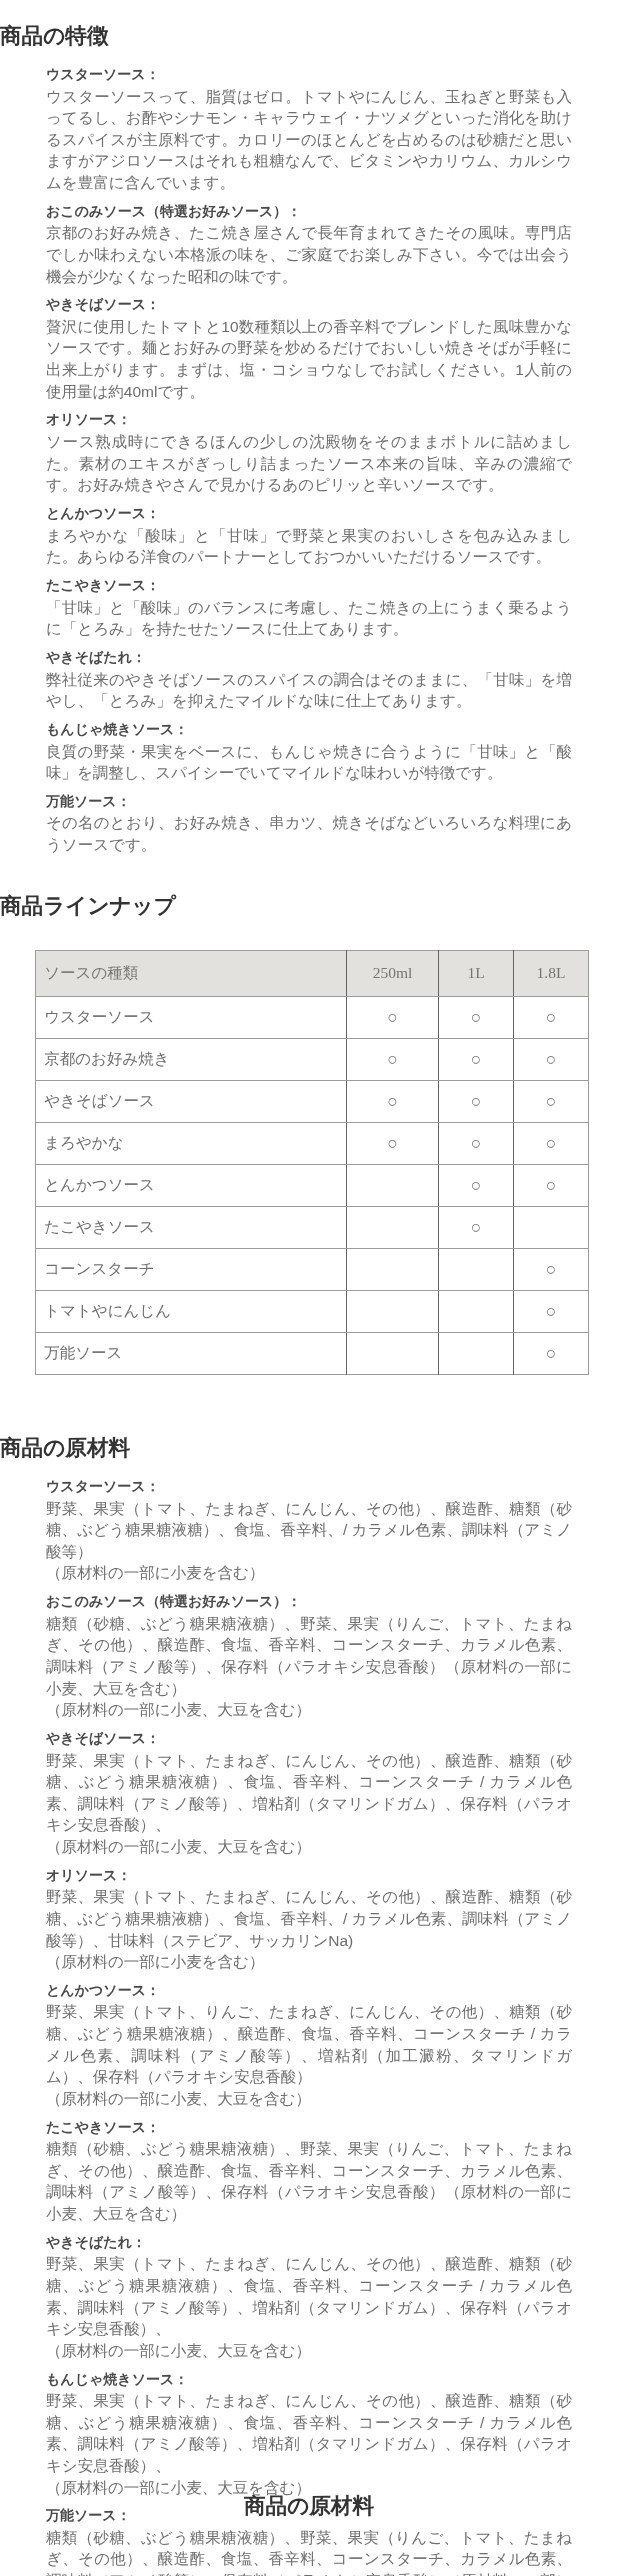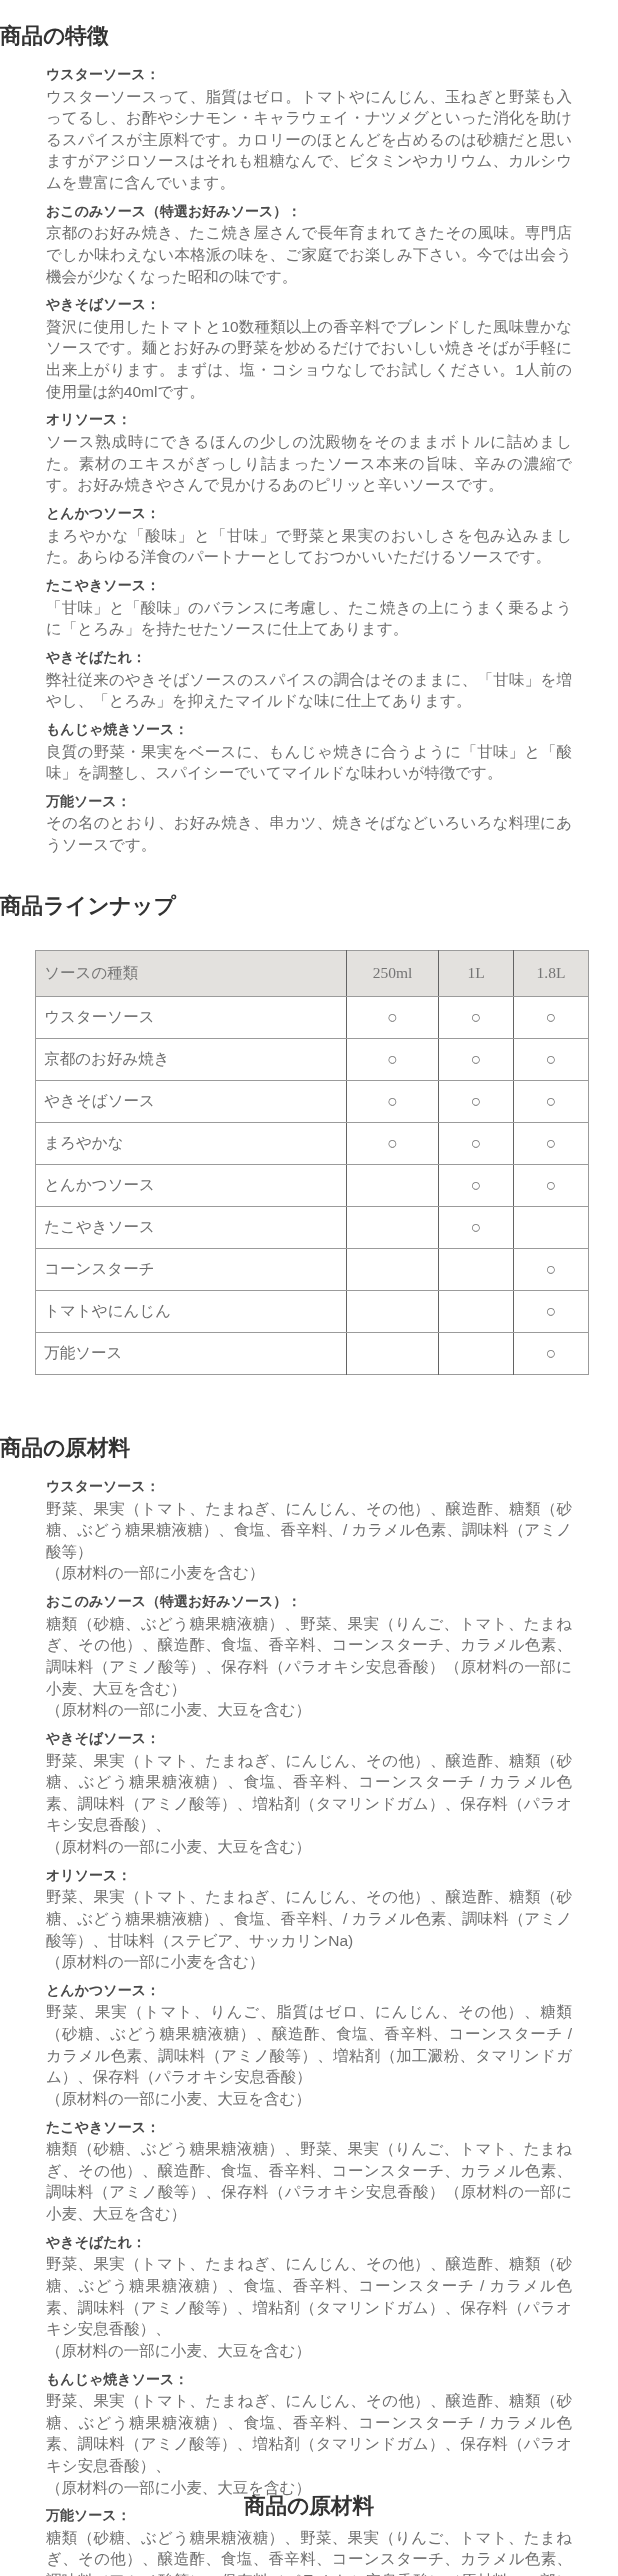--- a/index.html
+++ b/index.html
@@ -236,21 +236,21 @@
         <div class="sub-text">野菜、果実（トマト、たまねぎ、にんじん、その他）、醸造酢、糖類（砂糖、ぶどう糖果糖液糖）、食塩、香辛料、コーンスターチ / カラメル色素、調味料（アミノ酸等）、増粘剤（タマリンドガム）、保存料（パラオキシ安息香酸）、</div>
         <div class="sub-note">（原材料の一部に小麦、大豆を含む）</div>
       </div>
       <div class="sub">
         <div class="sub-label">オリソース：</div>
         <div class="sub-text">野菜、果実（トマト、たまねぎ、にんじん、その他）、醸造酢、糖類（砂糖、ぶどう糖果糖液糖）、食塩、香辛料、/ カラメル色素、調味料（アミノ酸等）、甘味料（ステビア、サッカリンNa)</div>
         <div class="sub-note">（原材料の一部に小麦を含む）</div>
       </div>
       <div class="sub">
         <div class="sub-label">とんかつソース：</div>
-        <div class="sub-text">野菜、果実（トマト、りんご、脂質はゼロ、にんじん、その他）、糖類（砂糖、ぶどう糖果糖液糖）、醸造酢、食塩、香辛料、コーンスターチ / カラメル色素、調味料（アミノ酸等）、増粘剤（加工澱粉、タマリンドガム）、保存料（パラオキシ安息香酸）</div>
+        <div class="sub-text">野菜、果実（トマト、りんご、たまねぎ、にんじん、その他）、糖類（砂糖、ぶどう糖果糖液糖）、醸造酢、食塩、香辛料、コーンスターチ / カラメル色素、調味料（アミノ酸等）、増粘剤（加工澱粉、タマリンドガム）、保存料（パラオキシ安息香酸）</div>
         <div class="sub-note">（原材料の一部に小麦、大豆を含む）</div>
       </div>
       <div class="sub">
         <div class="sub-label">たこやきソース：</div>
         <div class="sub-text">糖類（砂糖、ぶどう糖果糖液糖）、野菜、果実（りんご、トマト、たまねぎ、その他）、醸造酢、食塩、香辛料、コーンスターチ、カラメル色素、調味料（アミノ酸等）、保存料（パラオキシ安息香酸）（原材料の一部に小麦、大豆を含む）</div>
       </div>
       <div class="sub">
         <div class="sub-label">やきそばたれ：</div>
         <div class="sub-text">野菜、果実（トマト、たまねぎ、にんじん、その他）、醸造酢、糖類（砂糖、ぶどう糖果糖液糖）、食塩、香辛料、コーンスターチ / カラメル色素、調味料（アミノ酸等）、増粘剤（タマリンドガム）、保存料（パラオキシ安息香酸）、</div>
         <div class="sub-note">（原材料の一部に小麦、大豆を含む）</div>

